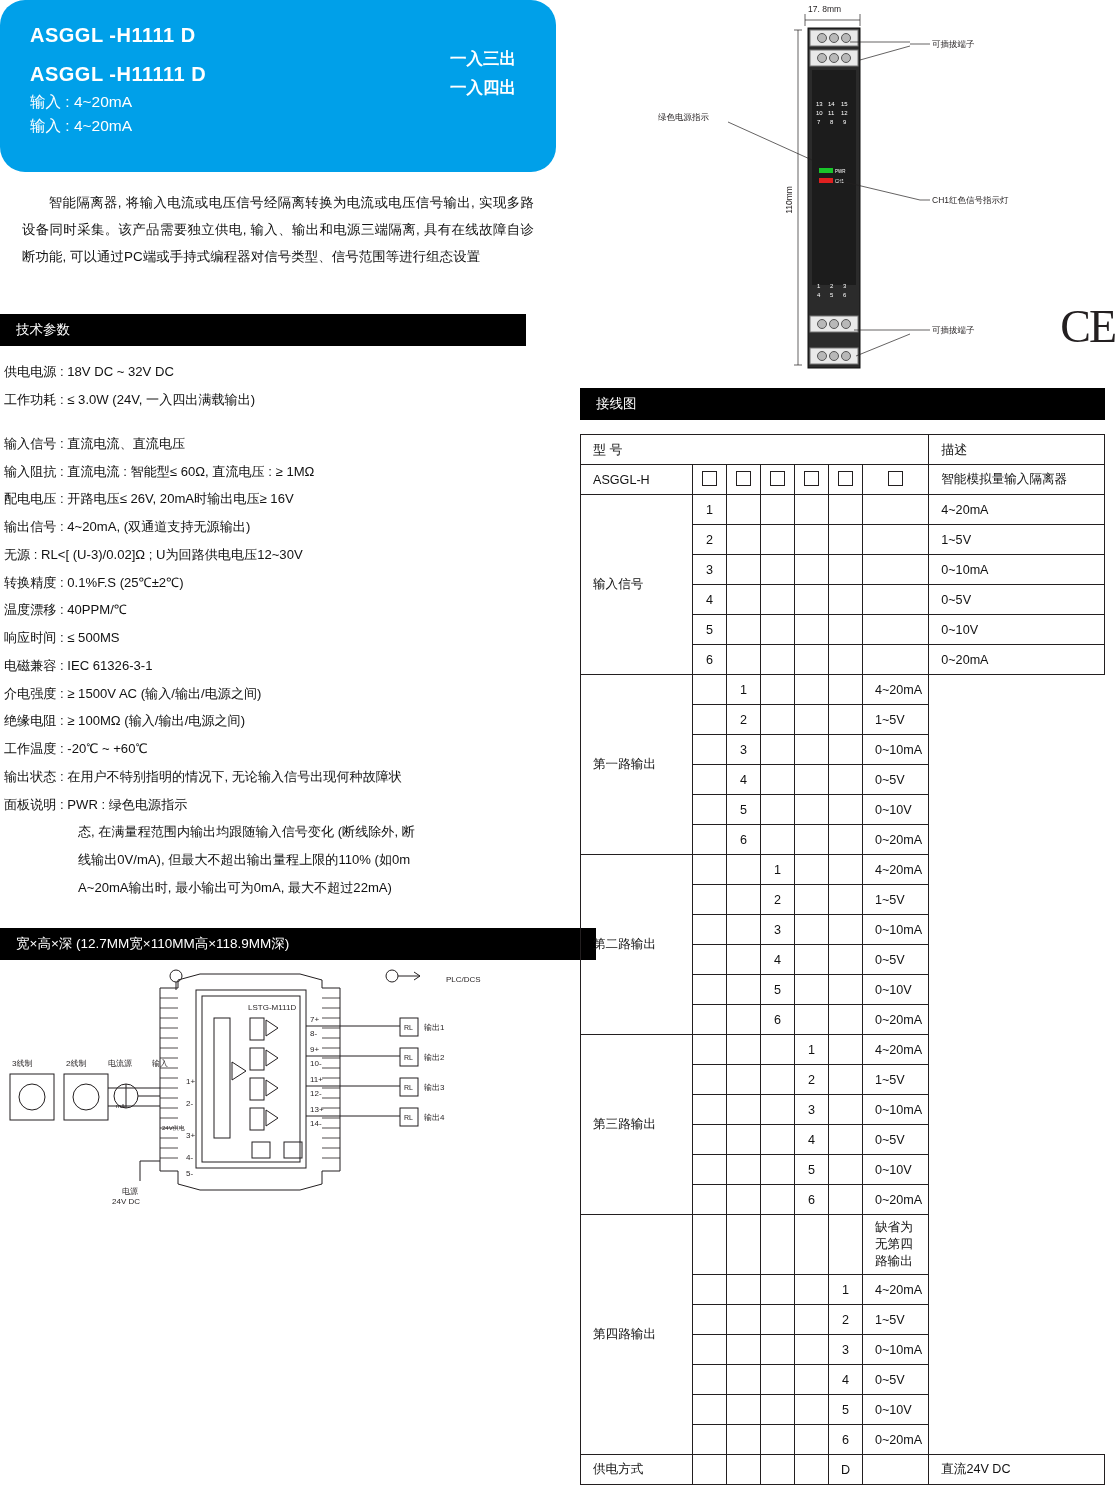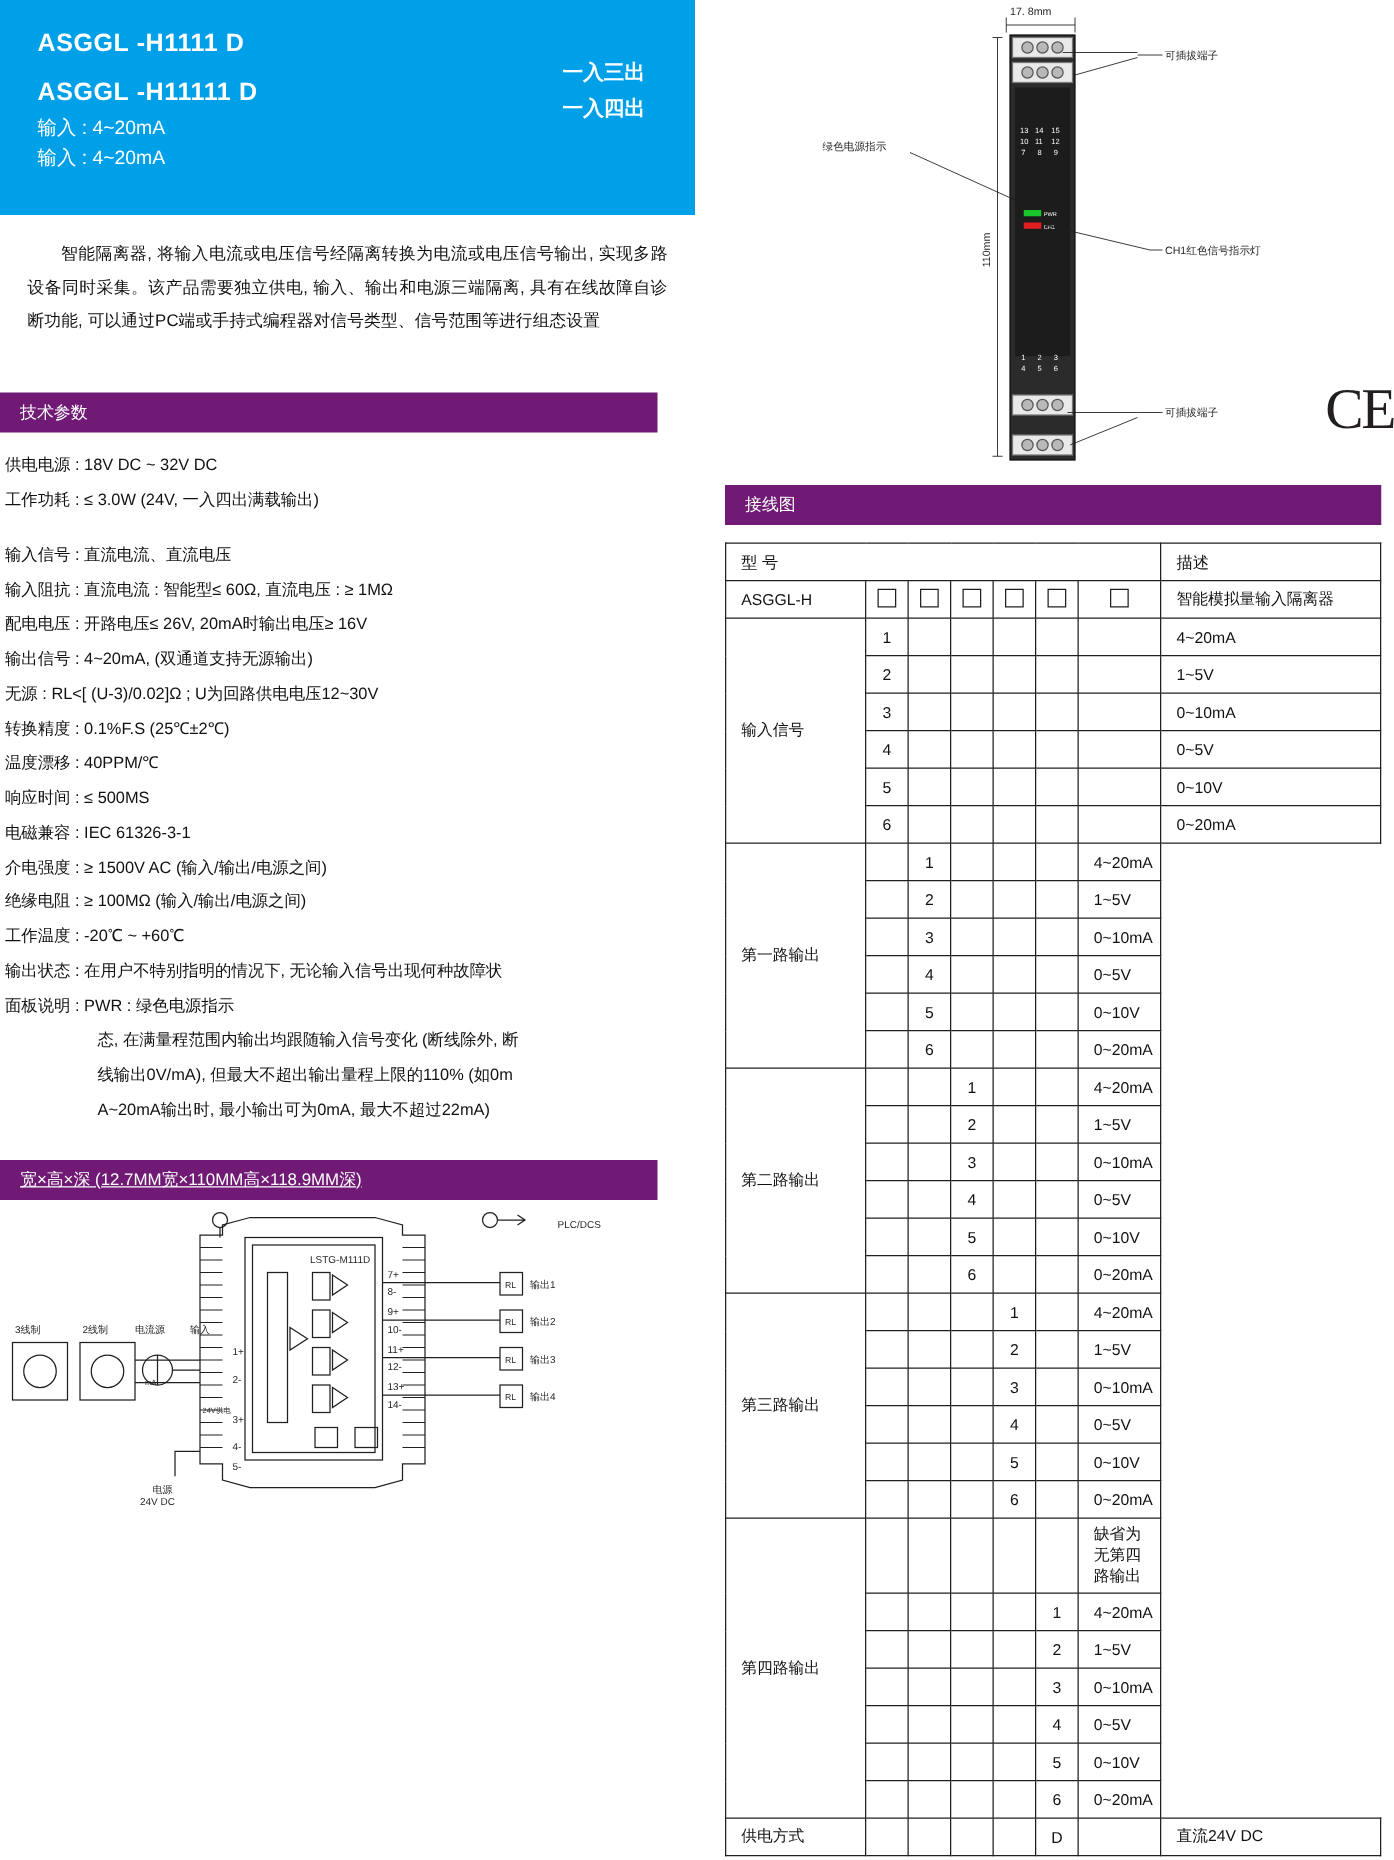--- a/index.html
+++ b/index.html
@@ -20,20 +20,21 @@
     left: 0; top: 0;
     width: 556px;
   }
 
   .hero {
     background: #00A0E9;
     color: #fff;
     padding: 24px 30px 26px 30px;
     position: relative;
     min-height: 172px;
+    border-radius: 25px;
   }
   .hero h1 {
     font-size: 20px;
     font-weight: bold;
     margin: 0 0 16px 0;
     letter-spacing: 0.5px;
   }
   .hero h2 {
     font-size: 20px;
     font-weight: bold;
@@ -58,28 +59,28 @@
   .intro {
     padding: 18px 22px 0 22px;
     font-size: 13.4px;
     line-height: 2.0;
     text-align: justify;
     letter-spacing: 0.1px;
   }
   .intro p { margin: 0; text-indent: 2em; }
 
   .section-bar {
-    background: #701a75;
+    background: #000000;
     color: #fff;
     font-size: 13.5px;
     padding: 7px 16px;
     margin: 0;
   }
   .bar-params { margin-top: 44px; width: 526px; }
-  .bar-dims { margin-top: 26px; width: 526px; text-decoration: underline; }
+  .bar-dims { margin-top: 26px; width: 596px; }
 
   .specs {
     padding: 12px 4px 0 4px;
     font-size: 13.1px;
     line-height: 2.12;
   }
   .specs .row { white-space: nowrap; }
   .specs .gap { height: 16px; }
   .specs .indent { padding-left: 74px; text-indent: 0; white-space: normal; }
 

